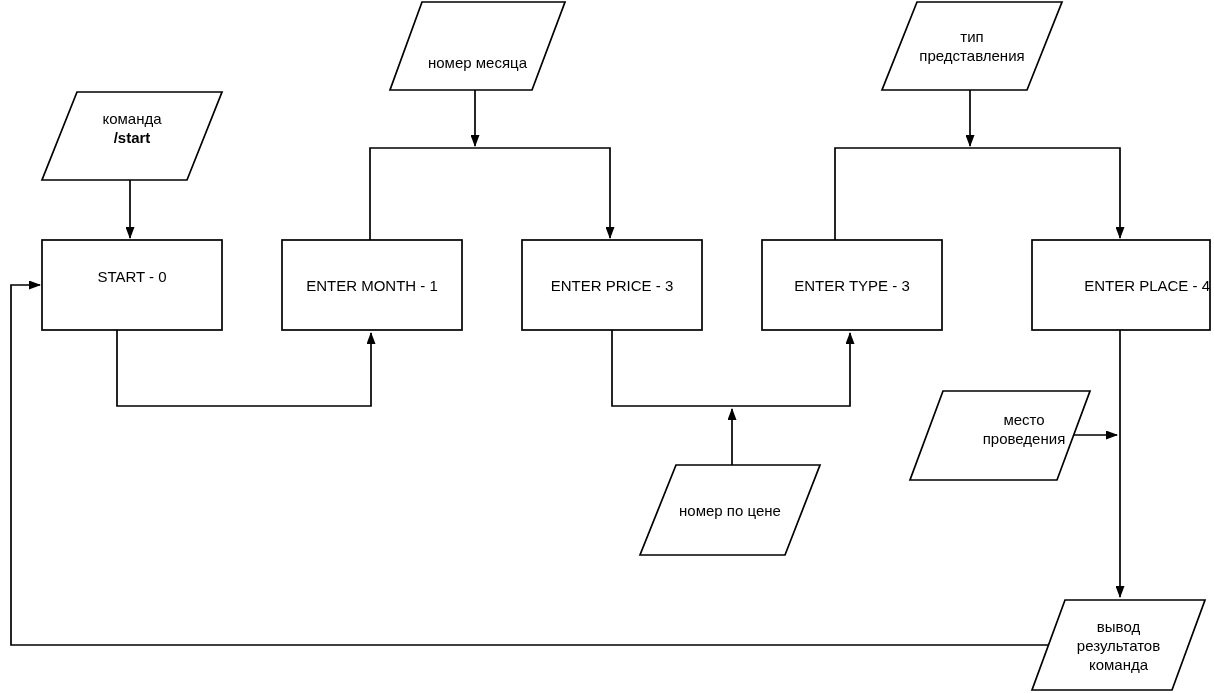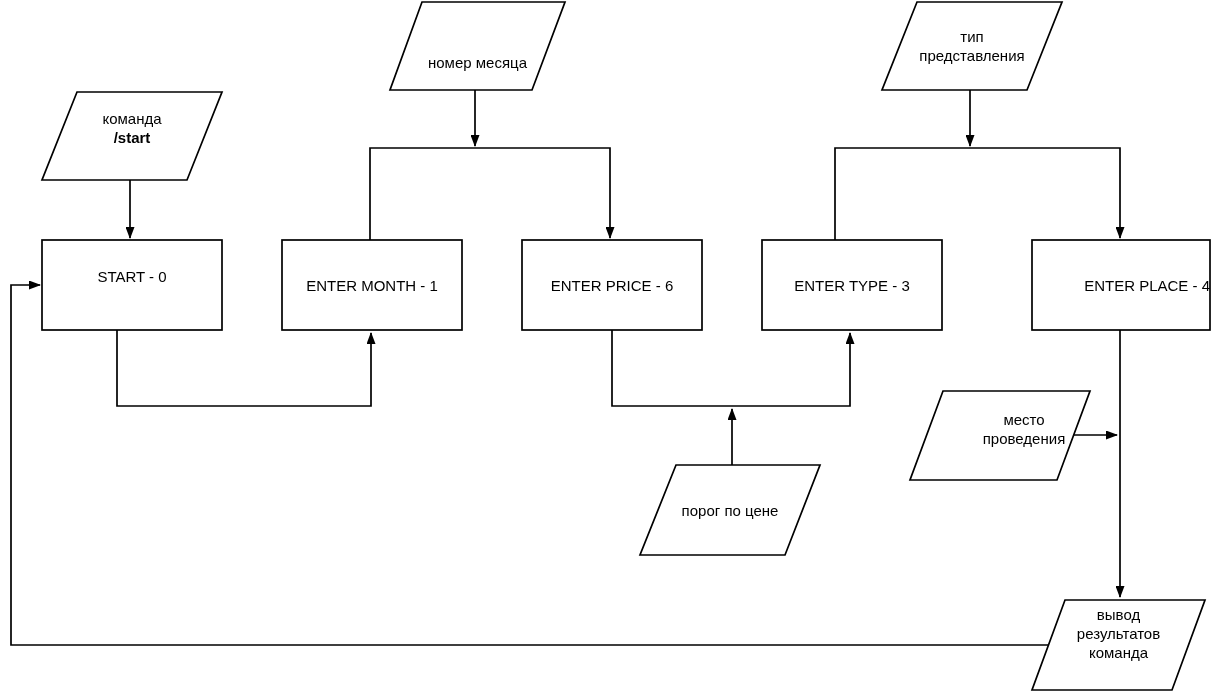--- a/index.html
+++ b/index.html
@@ -93,39 +93,39 @@
 
   <div class="node-label" style="left:42px; top:240px; width:180px; height:72px;">
     <span>START - 0</span>
   </div>
 
   <div class="node-label" style="left:282px; top:240px; width:180px; height:90px;">
     <span>ENTER MONTH - 1</span>
   </div>
 
   <div class="node-label" style="left:522px; top:240px; width:180px; height:90px;">
-    <span>ENTER PRICE - 6</span>
+    <span>ENTER PRICE - 3</span>
   </div>
 
   <div class="node-label" style="left:762px; top:240px; width:180px; height:90px;">
     <span>ENTER TYPE - 3</span>
   </div>
 
   <div class="node-label" style="left:1032px; top:240px; width:178px; height:90px;align-items:flex-end;">
     <span>ENTER PLACE - 4</span>
   </div>
 
   <div class="node-label" style="left:640px; top:465px; width:180px; height:90px;">
-    <span>порог по цене</span>
+    <span>номер по цене</span>
   </div>
 
   <div class="node-label" style="left:934px; top:391px; width:180px; height:76px;">
     <span>место</span>
     <span>проведения</span>
   </div>
 
-  <div class="node-label" style="left:1032px; top:588px; width:173px; height:90px;">
+  <div class="node-label" style="left:1032px; top:600px; width:173px; height:90px;">
     <span>вывод</span>
     <span>результатов</span>
     <span>команда</span>
   </div>
 
 </div>
 
 </body></html>

